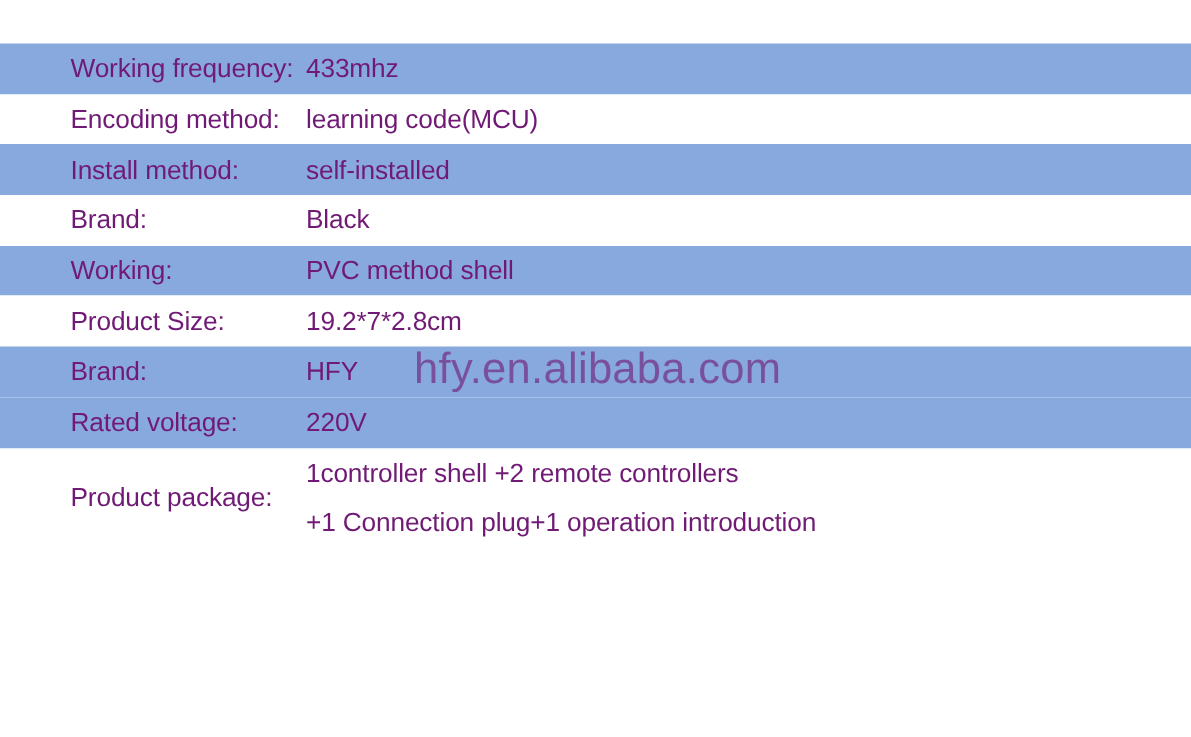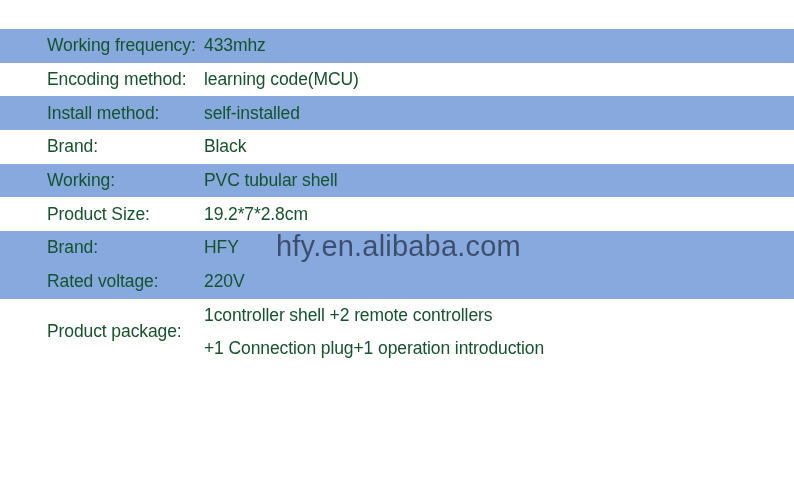--- a/index.html
+++ b/index.html
@@ -31,21 +31,21 @@
   #spec-table tr.row-shaded {
     background: #88a9dd;
   }
   #spec-table tr.row-plain {
     background: #ffffff;
     margin-left: 26px;
   }
   #spec-table td {
     padding: 0;
     vertical-align: middle;
-    color: #14532d;
+    color: #701a75;
     font-size: 17.5px;
     font-weight: 400;
     letter-spacing: -0.1px;
     white-space: nowrap;
   }
   #spec-table td.cell-label {
     width: 202px;
     padding-left: 47px;
     box-sizing: border-box;
   }
@@ -63,21 +63,21 @@
     display: block;
     line-height: 33px;
   }
   #watermark {
     position: absolute;
     left: 276px;
     top: 230px;
     font-size: 29px;
     font-weight: 400;
     letter-spacing: 0.2px;
-    color: #0f172a;
+    color: #701a75;
     opacity: 0.62;
     pointer-events: none;
     white-space: nowrap;
     font-family: "Liberation Sans", sans-serif;
   }
 </style>
 </head>
 <body>
 
 <div id="page">
@@ -100,21 +100,21 @@
         <td class="cell-value">self-installed</td>
       </tr>
 
       <tr class="row-plain">
         <td class="cell-label">Brand:</td>
         <td class="cell-value">Black</td>
       </tr>
 
       <tr class="row-shaded">
         <td class="cell-label">Working:</td>
-        <td class="cell-value">PVC tubular shell</td>
+        <td class="cell-value">PVC method shell</td>
       </tr>
 
       <tr class="row-plain">
         <td class="cell-label">Product Size:</td>
         <td class="cell-value">19.2*7*2.8cm</td>
       </tr>
 
 
 
       <tr class="row-shaded">

